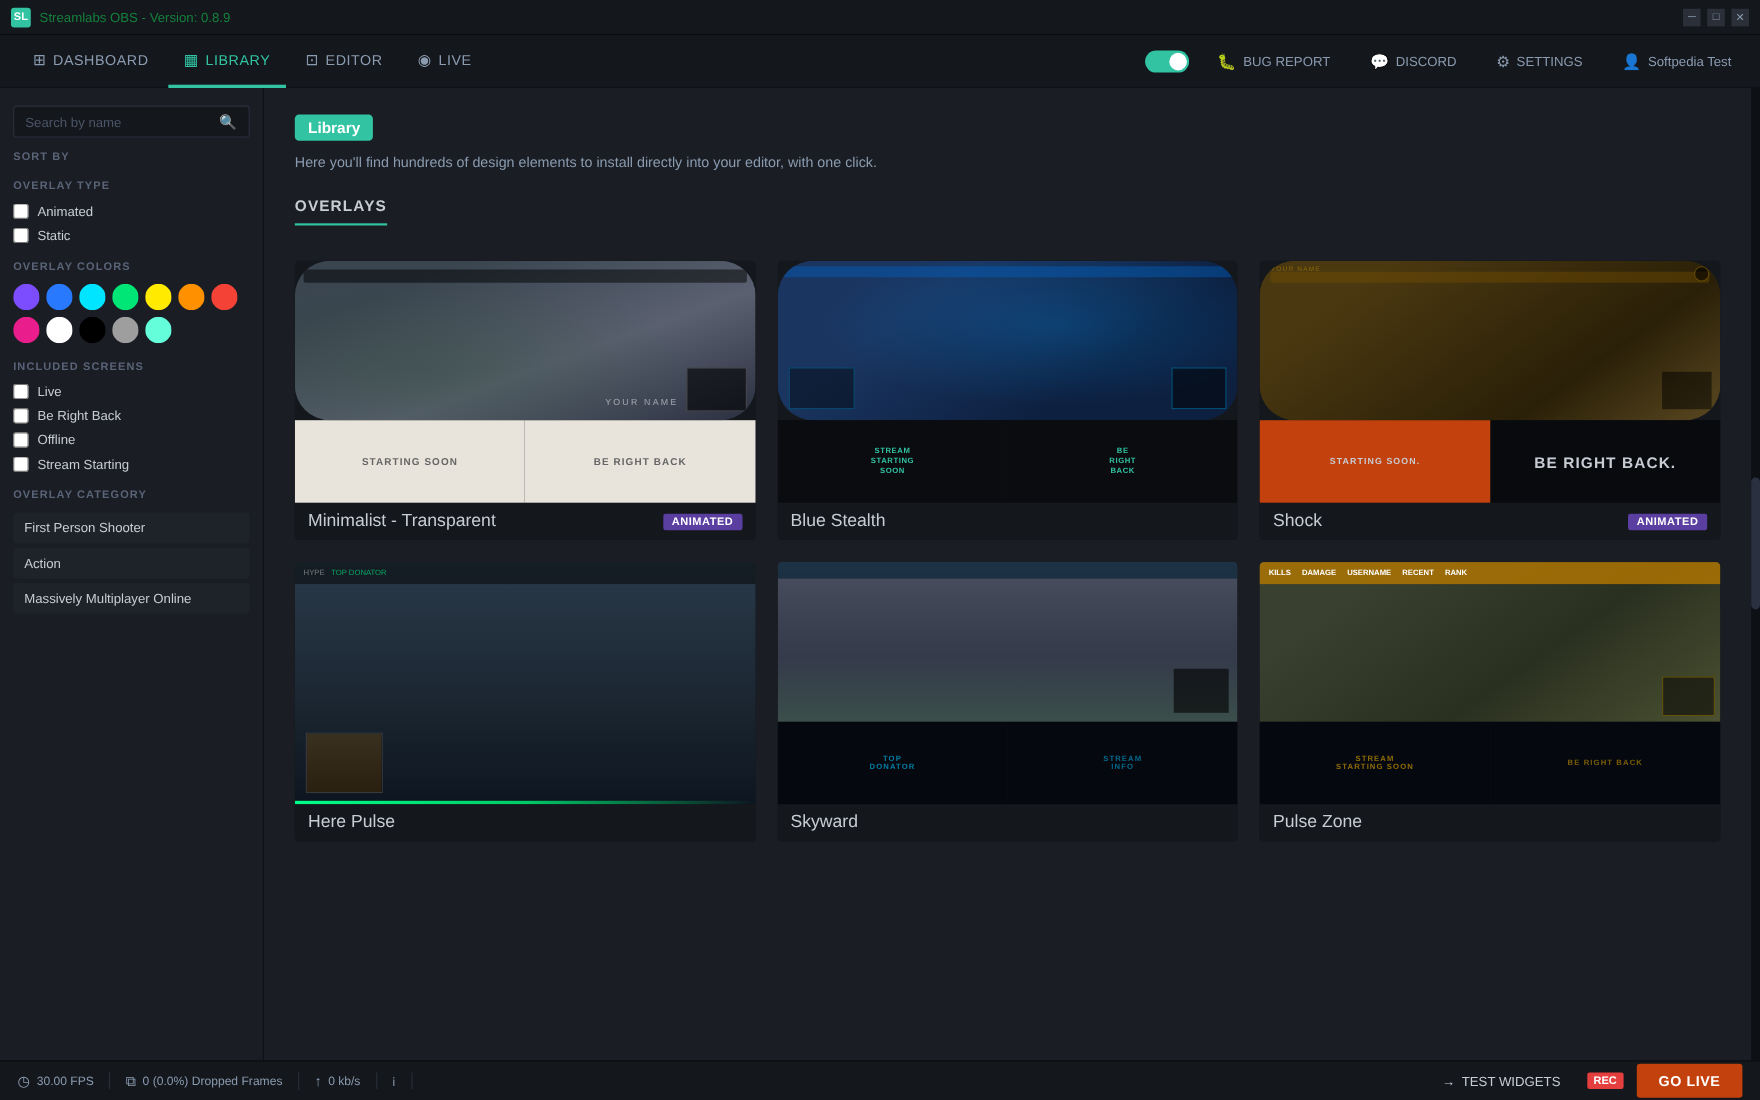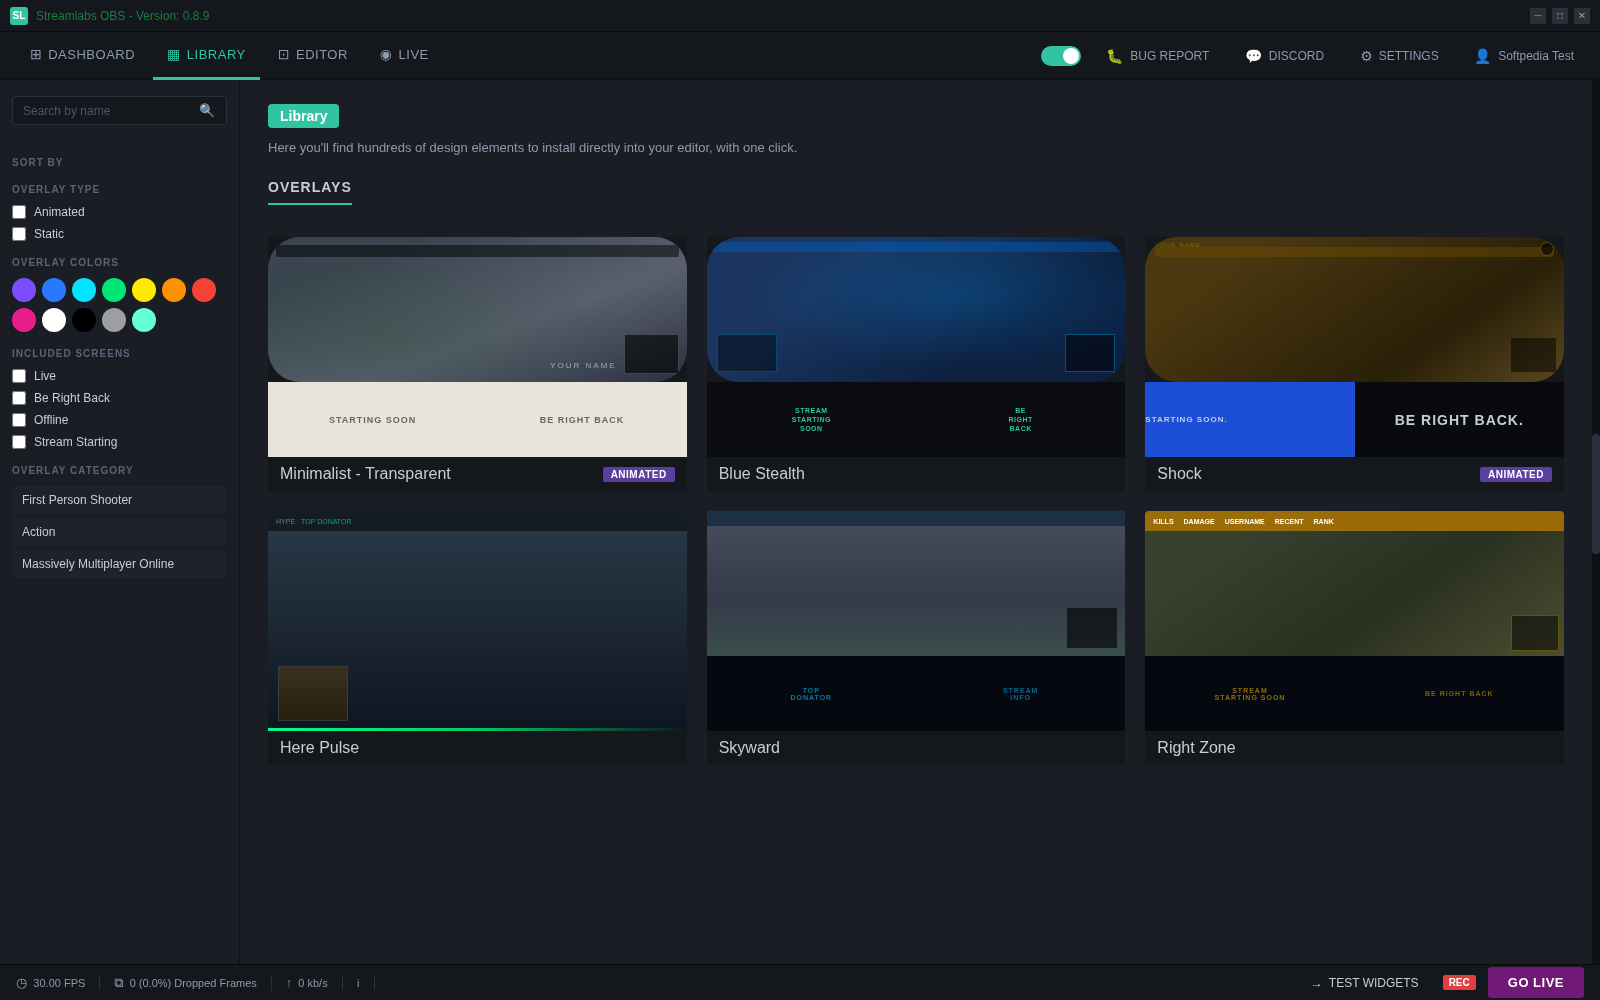--- a/index.html
+++ b/index.html
@@ -132,21 +132,21 @@
     .sidebar::-webkit-scrollbar-track { background: #14171c; }
     .sidebar::-webkit-scrollbar-thumb { background: #2a3040; border-radius: 3px; }
 
     .search-box {
       display: flex;
       align-items: center;
       background: #14171c;
       border: 1px solid #2a2f3d;
       border-radius: 3px;
       padding: 6px 10px;
-      margin-bottom: 32px;
+      margin-bottom: 12px;
       justify-content: center;
     }
     .search-box input {
       background: none;
       border: none;
       color: #8a9bb0;
       font-size: 12px;
       flex: 1;
       outline: none;
     }
@@ -367,21 +367,21 @@
     }
     .rec-badge {
       background: #e53e3e;
       color: #fff;
       padding: 2px 6px;
       border-radius: 2px;
       font-size: 10px;
       font-weight: 700;
     }
     .golive-btn {
-      background: #701a75;
+      background: #c2410c;
       color: #fff;
       font-size: 13px;
       font-weight: 700;
       padding: 8px 20px;
       border: none;
       border-radius: 3px;
       cursor: pointer;
       letter-spacing: 0.5px;
     }
     .overlay-img-top {
@@ -662,21 +662,21 @@
       <div class="overlay-card">
         <div class="overlay-img-top">
           <div class="shock-bg" style="height:100%;">
             <div style="position:absolute;top:10px;left:10px;right:10px;height:10px;background:rgba(120,80,0,0.4);border-radius:2px;"></div>
             <div style="position:absolute;top:5px;right:10px;width:14px;height:14px;background:rgba(0,0,0,0.6);border:1px solid rgba(200,150,0,0.4);border-radius:50%;"></div>
             <div style="position:absolute;bottom:10px;right:8px;width:45px;height:34px;background:rgba(0,0,0,0.5);"></div>
             <div style="position:absolute;top:5px;left:10px;color:rgba(200,150,0,0.5);font-size:6px;letter-spacing:1px;">YOUR NAME</div>
           </div>
         </div>
         <div class="overlay-img-bottom">
-          <div class="overlay-img-half" style="background:#1d4ed8;display:flex;align-items:center;justify-content:flex-start;">
+          <div class="overlay-img-half" style="background:#c2410c;display:flex;align-items:center;justify-content:center;">
             <span style="color:#c8ccd4;font-size:8px;font-weight:700;letter-spacing:1px;">STARTING SOON.</span>
           </div>
           <div class="overlay-img-half" style="background:#080a0d;display:flex;align-items:center;justify-content:center;">
             <span style="color:#c8ccd4;font-size:14px;font-weight:700;letter-spacing:1px;">BE RIGHT BACK.</span>
           </div>
         </div>
         <div class="overlay-footer">
           <span class="overlay-name">Shock</span>
           <span class="overlay-badge badge-animated">ANIMATED</span>
         </div>
@@ -737,21 +737,21 @@
         </div>
         <div style="display:grid;grid-template-columns:1fr 1fr;height:75px;">
           <div style="background:#060810;display:flex;align-items:center;justify-content:center;">
             <span style="color:rgba(200,150,0,0.7);font-size:7px;font-weight:700;letter-spacing:1px;text-align:center;">STREAM<br>STARTING SOON</span>
           </div>
           <div style="background:#060810;display:flex;align-items:center;justify-content:center;">
             <span style="color:rgba(200,150,0,0.6);font-size:7px;font-weight:700;letter-spacing:1px;text-align:center;">BE RIGHT BACK</span>
           </div>
         </div>
         <div class="overlay-footer">
-          <span class="overlay-name">Right Zone</span>
+          <span class="overlay-name">Pulse Zone</span>
         </div>
       </div>
 
     </div>
   </div>
 
   <div style="width:8px;background:#0d1014;position:relative;flex-shrink:0;">
     <div style="width:8px;height:120px;background:#2a3040;border-radius:4px;position:absolute;top:40%;"></div>
   </div>
 

